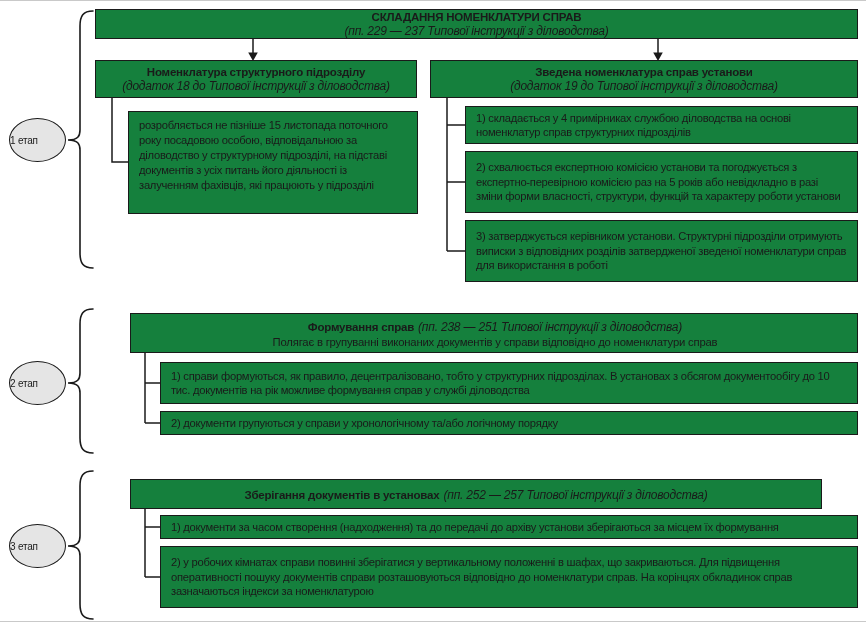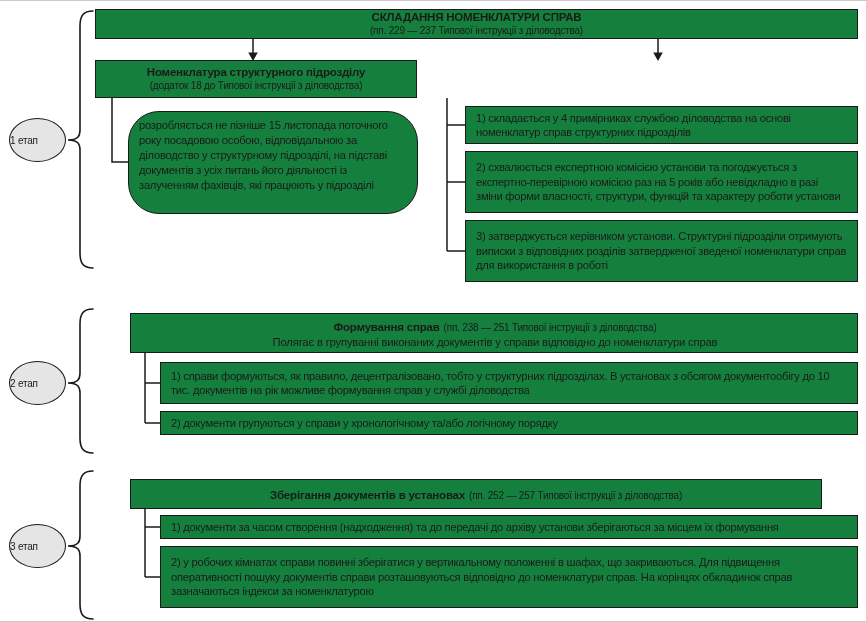--- a/index.html
+++ b/index.html
@@ -18,21 +18,21 @@
   }
   .head-box {
     display:flex; flex-direction:column; align-items:center; justify-content:center;
     text-align:center; padding:1px 6px;
   }
   .item-box {
     display:flex; align-items:center;
     padding:2px 10px; text-align:left;
   }
   .title-bold { font-weight:bold; font-size:11.5px; line-height:14px; letter-spacing:-0.2px; }
-  .ref-italic { font-size:10px; line-height:14px; letter-spacing:-0.2px; }
+  .ref-italic { font-style:italic; font-size:12px; line-height:14px; letter-spacing:-0.2px; }
   .ref-inline { margin-left:4px; }
   .plain-sub { font-size:11.3px; line-height:14px; letter-spacing:-0.2px; }
   .body-text { font-size:11.2px; line-height:14.5px; letter-spacing:-0.25px; }
   .note-box { padding:6px 10px; align-items:flex-start; }
   .note-box .body-text { line-height:15px; }
   .stage-ellipse {
     position:absolute; z-index:2; box-sizing:border-box;
     border:1.4px solid #1a1a1a; border-radius:50%;
     display:flex; align-items:center; justify-content:flex-start;
     font-size:10px; letter-spacing:-0.2px; background:#e5e5e5;
@@ -88,24 +88,28 @@
 
   <div class="box head-box" style="left:95px; top:8px; width:763px; height:30px;">
     <div class="title-bold">СКЛАДАННЯ НОМЕНКЛАТУРИ СПРАВ</div>
     <div class="ref-italic">(пп. 229 — 237 Типової інструкції з діловодства)</div>
   </div>
 
   <div class="box head-box" style="left:95px; top:59px; width:322px; height:38px;">
     <div class="title-bold">Номенклатура структурного підрозділу</div>
     <div class="ref-italic">(додаток 18 до Типової інструкції з діловодства)</div>
   </div>
-  <div class="box item-box note-box" style="left:128px; top:110px; width:290px; height:103px;border-radius:31px;">
+  <div class="box item-box note-box" style="left:128px; top:110px; width:290px; height:103px;">
     <div class="body-text">розробляється не пізніше 15 листопада поточного року посадовою особою, відповідальною за діловодство у структурному підрозділі, на підставі документів з усіх питань його діяльності із залученням фахівців, які працюють у підрозділі</div>
   </div>
 
+  <div class="box head-box" style="left:430px; top:59px; width:428px; height:38px;">
+    <div class="title-bold">Зведена номенклатура справ установи</div>
+    <div class="ref-italic">(додаток 19 до Типової інструкції з діловодства)</div>
+  </div>
   <div class="box item-box" style="left:465px; top:105px; width:393px; height:38px;">
     <div class="body-text">1) складається у 4 примірниках службою діловодства на основі номенклатур справ структурних підрозділів</div>
   </div>
   <div class="box item-box" style="left:465px; top:150px; width:393px; height:62px;">
     <div class="body-text">2) схвалюється експертною комісією установи та погоджується з експертно-перевірною комісією раз на 5 років або невідкладно в разі зміни форми власності, структури, функцій та характеру роботи установи</div>
   </div>
   <div class="box item-box" style="left:465px; top:219px; width:393px; height:62px;">
     <div class="body-text">3) затверджується керівником установи. Структурні підрозділи отримують виписки з відповідних розділів затвердженої зведеної номенклатури справ для використання в роботі</div>
   </div>
 

